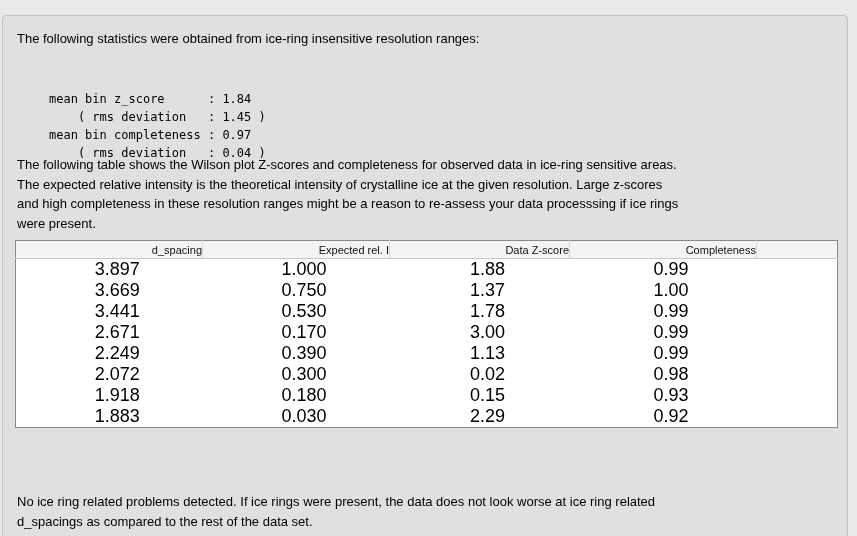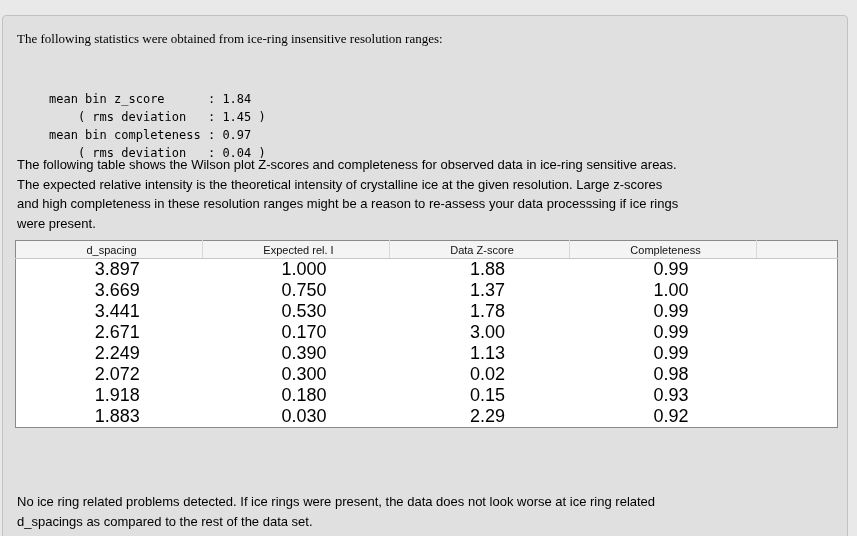--- a/index.html
+++ b/index.html
@@ -27,21 +27,21 @@
     border: 1px solid #c2c2c2;
     border-radius: 4px;
   }
   .para {
     position: absolute;
     left: 14px;
     font-size: 13px;
     line-height: 19.5px;
     white-space: pre-line;
   }
-  .intro { top: 13px; font-family: Liberation Serif, serif; }
+  .intro { top: 13px; }
   .stats {
     position: absolute;
     left: 46px; top: 42px;
     font-family: "DejaVu Sans Mono", monospace;
     font-size: 12px;
     line-height: 18px;
     white-space: pre;
     margin-top: 32px;
   }
   .desc { top: 139px; }
@@ -56,21 +56,21 @@
     border: 1px solid #8a8a8a;
     table-layout: fixed;
   }
   table.ice-table th {
     height: 18px;
     background: #f4f4f4;
     border-right: 1px solid #d8d8d8;
     border-bottom: 1px solid #c8c8c8;
     font-size: 11px;
     font-weight: normal;
-    text-align: center;
+    text-align: right;
     padding: 0 0 0 5px;
     color: #111;
     overflow: hidden;
     white-space: nowrap;
   }
   table.ice-table th:last-child { border-right: none; }
   table.ice-table td {
     height: 20px;
     font-size: 18px;
     padding: 0 0 0 16px;

